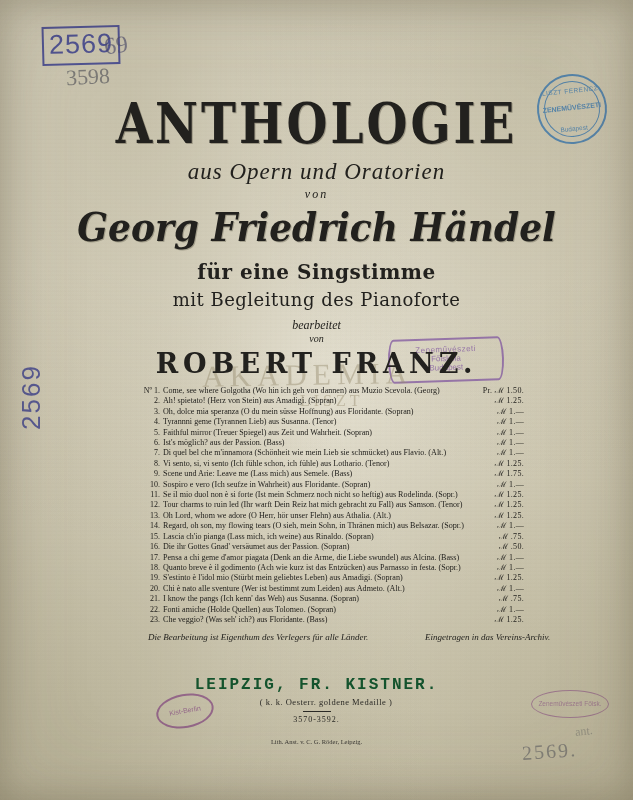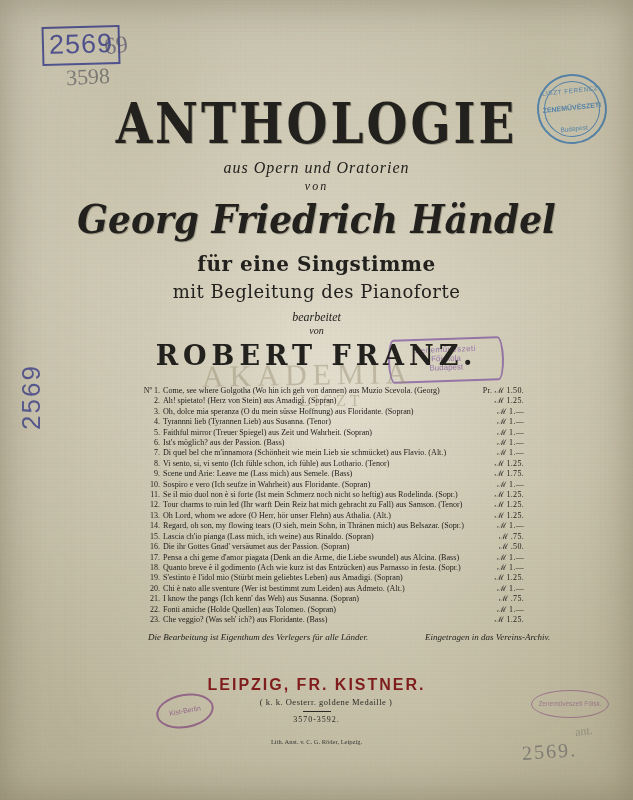--- a/index.html
+++ b/index.html
@@ -219,21 +219,21 @@
     font-weight: bold;
     letter-spacing: 3px;
     line-height: 1;
     text-shadow: 1px 1px 0 rgba(60,55,40,.35);
     transform: scaleY(1.18);
     transform-origin: center top;
   }
   .t-sub1 {
     margin-top: 16px;
     font-family: "Liberation Serif", serif;
-    font-size: 16px;
+    font-size: 23px;
     font-style: italic;
     letter-spacing: 1px;
   }
   .t-von {
     margin-top: 2px;
     font-family: "Liberation Serif", serif;
     font-size: 12px;
     font-style: italic;
     letter-spacing: 2px;
   }
@@ -333,25 +333,25 @@
     font-size: 9px;
     color: #24231f;
     margin-left: 15px;
   }
   .publisher {
     position: absolute;
     left: 0; right: 0; top: 676px;
     text-align: center;
   }
   .pub-name {
-    font-family: Liberation Sans, sans-serif;
+    font-family: Liberation Mono, monospace;
     font-size: 16px;
     font-weight: bold;
     letter-spacing: 2px;
-    color: #7f1d1d;
+    color: #14532d;
   }
   .pub-sub {
     margin-top: 3px;
     font-family: "Liberation Serif", serif;
     font-size: 8.5px;
     letter-spacing: .5px;
     color: #2a2925;
     padding-left: 19px;
   }
   .pub-num {
@@ -428,21 +428,21 @@
         <span class="c-title">Ah! spietato! (Herz von Stein) aus Amadigi. (Sopran)</span>
         <span class="c-price">ℳ 1.25.</span>
       </div>
       <div class="c-row">
         <span class="c-no">3.</span>
         <span class="c-title">Oh, dolce mia speranza (O du mein süsse Hoffnung) aus Floridante. (Sopran)</span>
         <span class="c-price">ℳ 1.—</span>
       </div>
       <div class="c-row">
         <span class="c-no">4.</span>
-        <span class="c-title">Tyrannni lieb (Tyrannen Lieb) aus Susanna. (Tenor)</span>
+        <span class="c-title">Tyrannni geme (Tyrannen Lieb) aus Susanna. (Tenor)</span>
         <span class="c-price">ℳ 1.—</span>
       </div>
       <div class="c-row">
         <span class="c-no">5.</span>
         <span class="c-title">Faithful mirror (Treuer Spiegel) aus Zeit und Wahrheit. (Sopran)</span>
         <span class="c-price">ℳ 1.—</span>
       </div>
       <div class="c-row">
         <span class="c-no">6.</span>
         <span class="c-title">Ist's möglich? aus der Passion. (Bass)</span>

